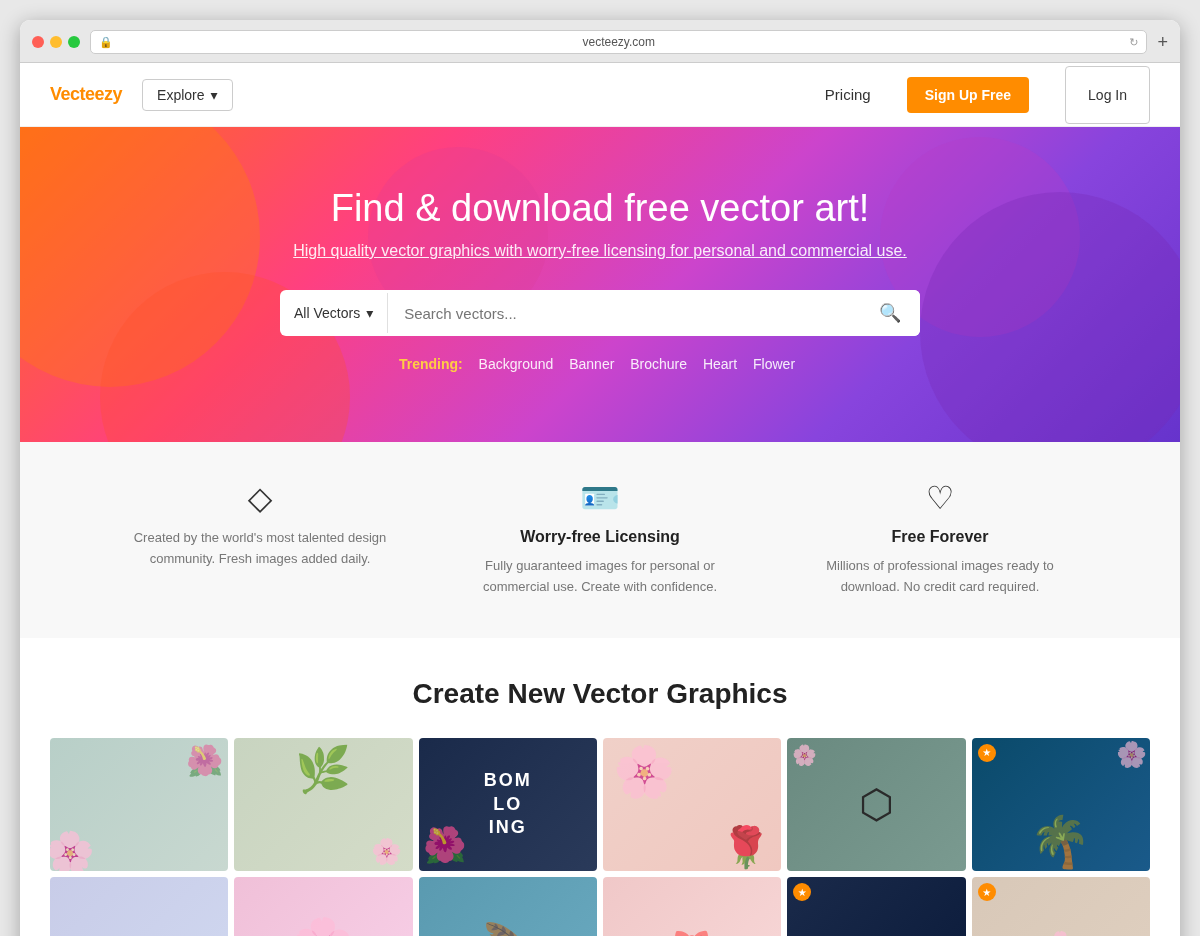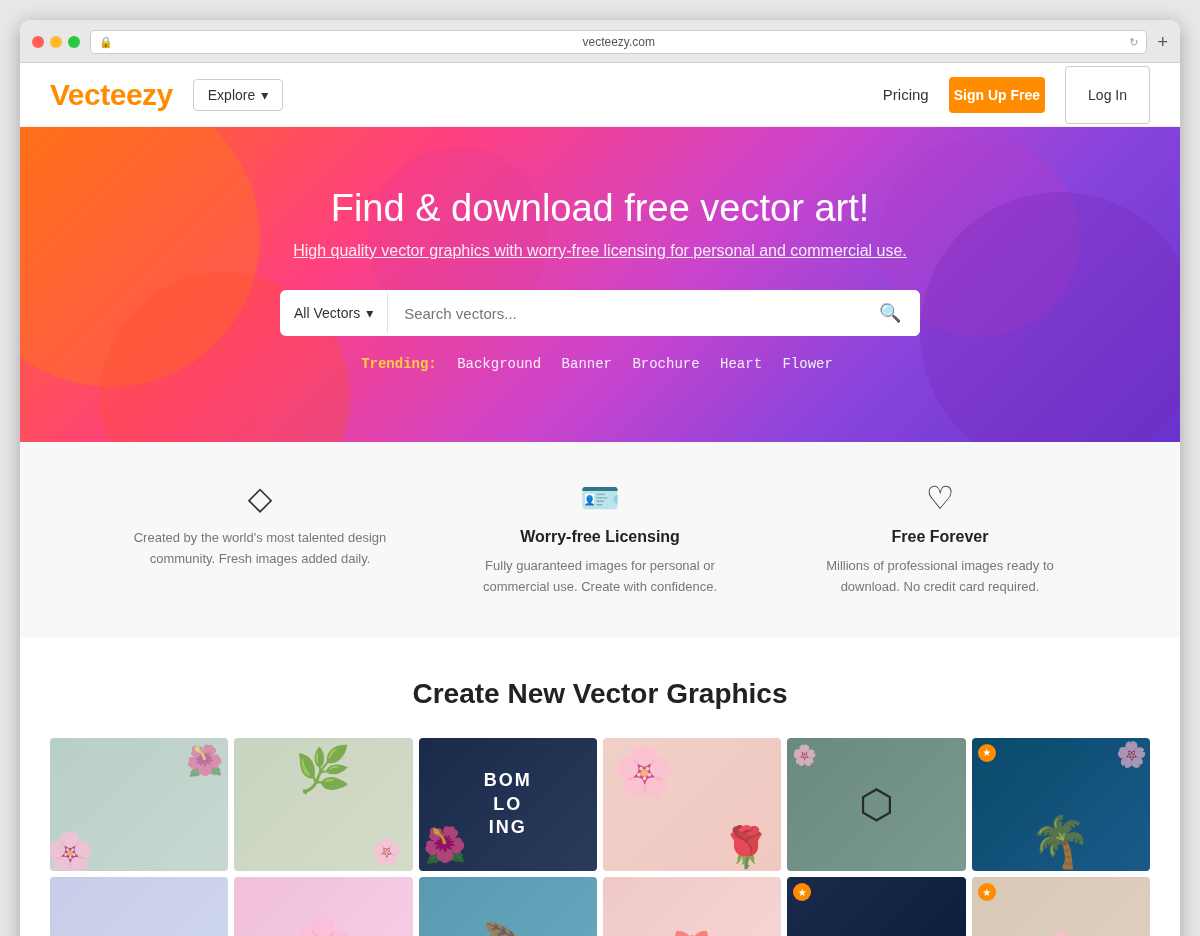--- a/index.html
+++ b/index.html
@@ -49,21 +49,21 @@
     
     .navbar {
       display: flex;
       align-items: center;
       padding: 0 30px;
       height: 64px;
       background: white;
       border-bottom: 1px solid #f0f0f0;
     }
     .logo {
-      font-size: 30px;
+      font-size: 18px;
       font-weight: 700;
       color: #ff8c00;
       margin-right: 20px;
       letter-spacing: -0.5px;
       text-align: center;
     }
     .explore-btn {
       border: 1px solid #ccc;
       border-radius: 4px;
       padding: 7px 14px;
@@ -72,29 +72,29 @@
       background: white;
       cursor: pointer;
       display: flex;
       align-items: center;
       gap: 6px;
     }
     .nav-right {
       margin-left: auto;
       display: flex;
       align-items: center;
-      gap: 20px;
+      gap: 36px;
     }
     .pricing-link { font-size: 15px; color: #333; text-decoration: none; }
     .signup-btn {
       background: #ff8c00;
       color: white;
       border: none;
       border-radius: 4px;
-      padding: 10px 5px;
+      padding: 10px 18px;
       font-size: 14px;
       font-weight: 600;
       cursor: pointer;
     }
     .login-btn {
       border: 1px solid #ccc;
       background: white;
       border-radius: 4px;
       padding: 20px 22px;
       font-size: 14px;
@@ -200,21 +200,20 @@
       border: none;
       cursor: pointer;
       color: #888;
       font-size: 18px;
     }
     .trending {
       position: relative;
       z-index: 2;
       font-size: 14px;
       color: rgba(255,255,255,0.9);
-      font-family: Liberation Mono, monospace;
     }
     .trending-label { color: #ffcc44; font-weight: 600; margin-right: 6px; }
     .trending a { color: rgba(255,255,255,0.9); text-decoration: none; margin: 0 6px; font-size: 14px; }
 
     
     .features {
       display: flex;
       justify-content: center;
       gap: 60px;
       padding: 40px 60px;

